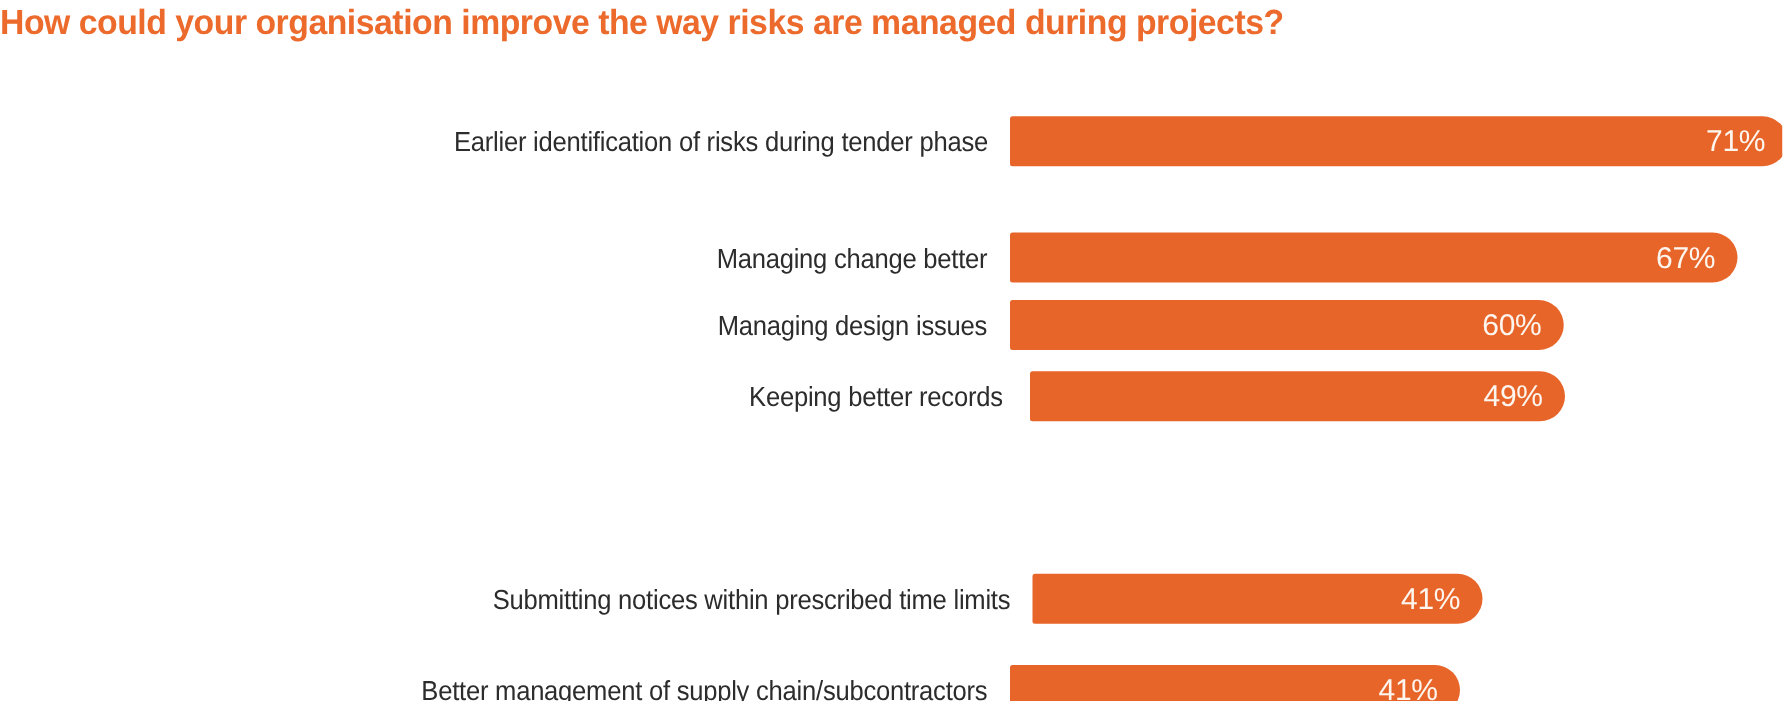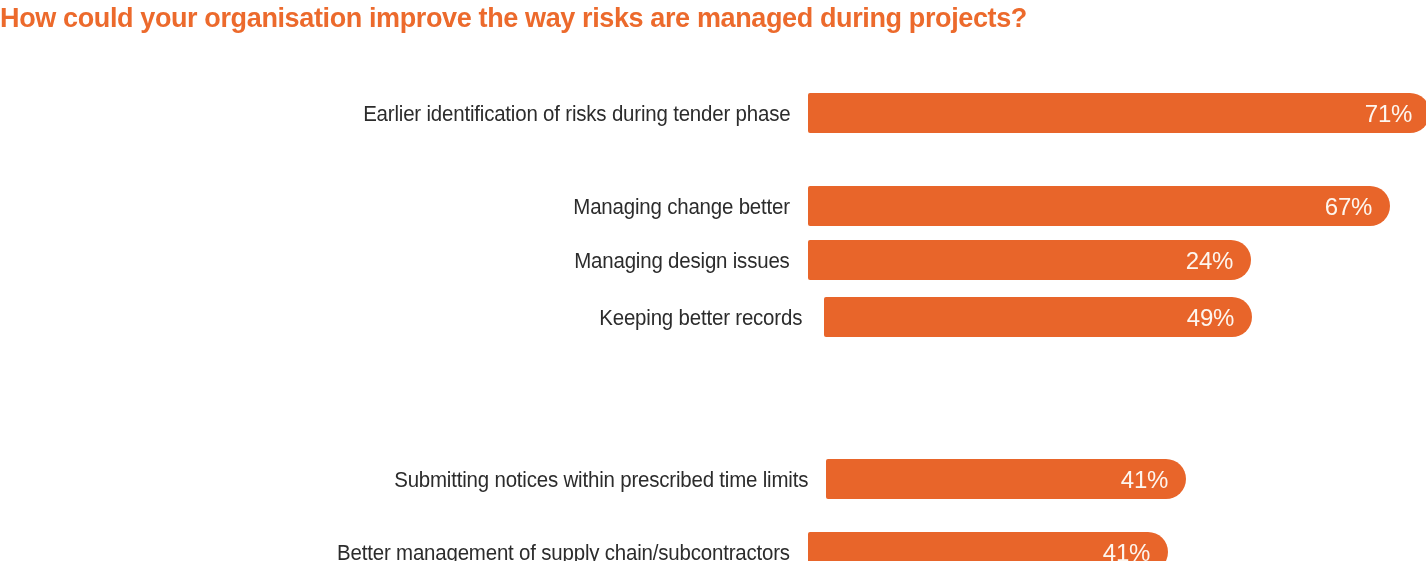--- a/index.html
+++ b/index.html
@@ -113,21 +113,21 @@
       </div>
       <div class="row" style="top: 154px; margin-top: 32px;">
         <div class="row-label">Managing change better</div>
         <div class="bar" style="width: 582px; background: rgb(232, 101, 42);">
           <div class="bar-value" style="color: rgb(253, 246, 239);">67%</div>
         </div>
       </div>
       <div class="row" style="top: 240px;">
         <div class="row-label">Managing design issues</div>
         <div class="bar" style="width: 443px; background: rgb(232, 101, 42);">
-          <div class="bar-value" style="color: rgb(253, 246, 239);">24%</div>
+          <div class="bar-value" style="color: rgb(253, 246, 239);">60%</div>
         </div>
       </div>
       <div class="row" style="top: 297px; padding-left: 12px;">
         <div class="row-label">Keeping better records</div>
         <div class="bar" style="width: 428px; background: rgb(232, 101, 42); margin-left: 16px;">
           <div class="bar-value" style="color: rgb(253, 246, 239);">49%</div>
         </div>
       </div>
       <div class="row" style="top: 459px; margin-left: 18px;">
         <div class="row-label">Submitting notices within prescribed time limits</div>

